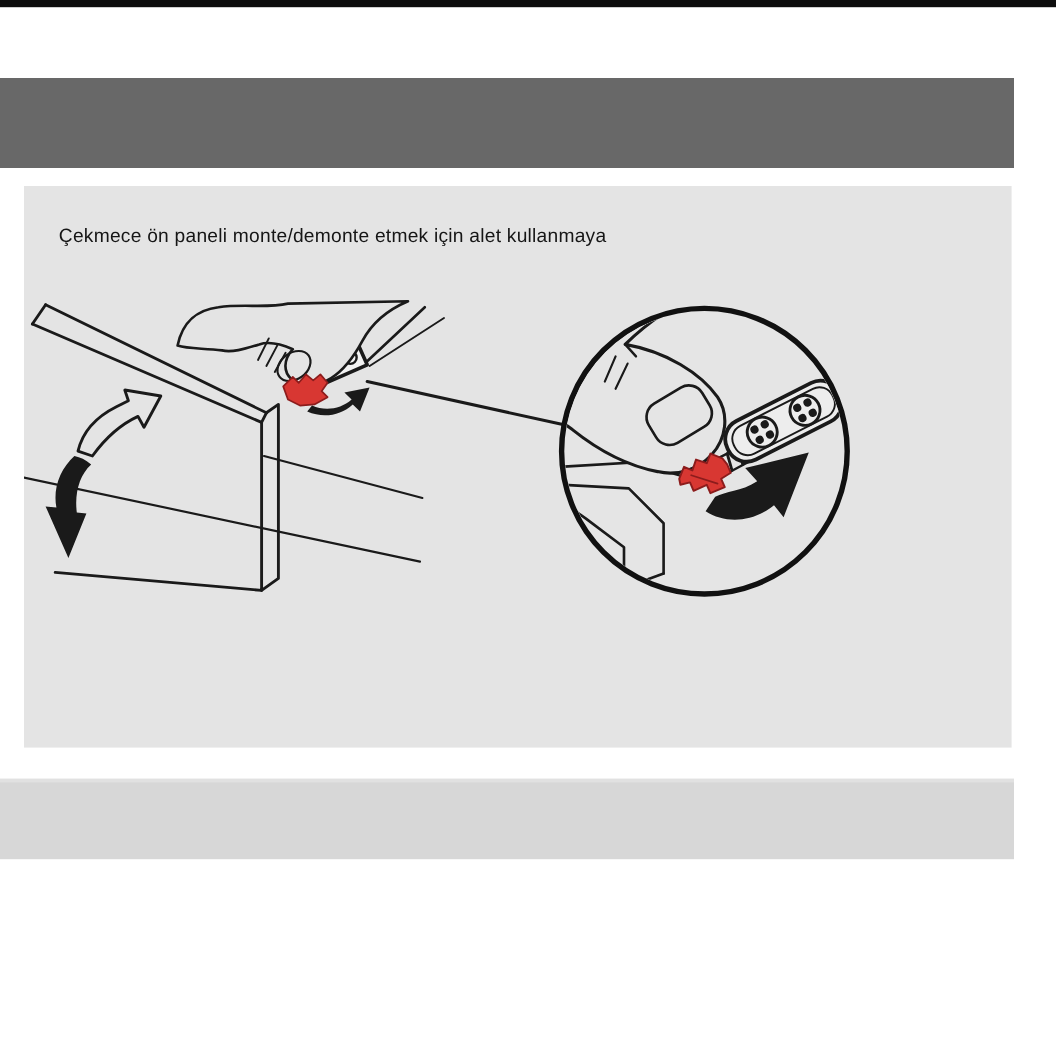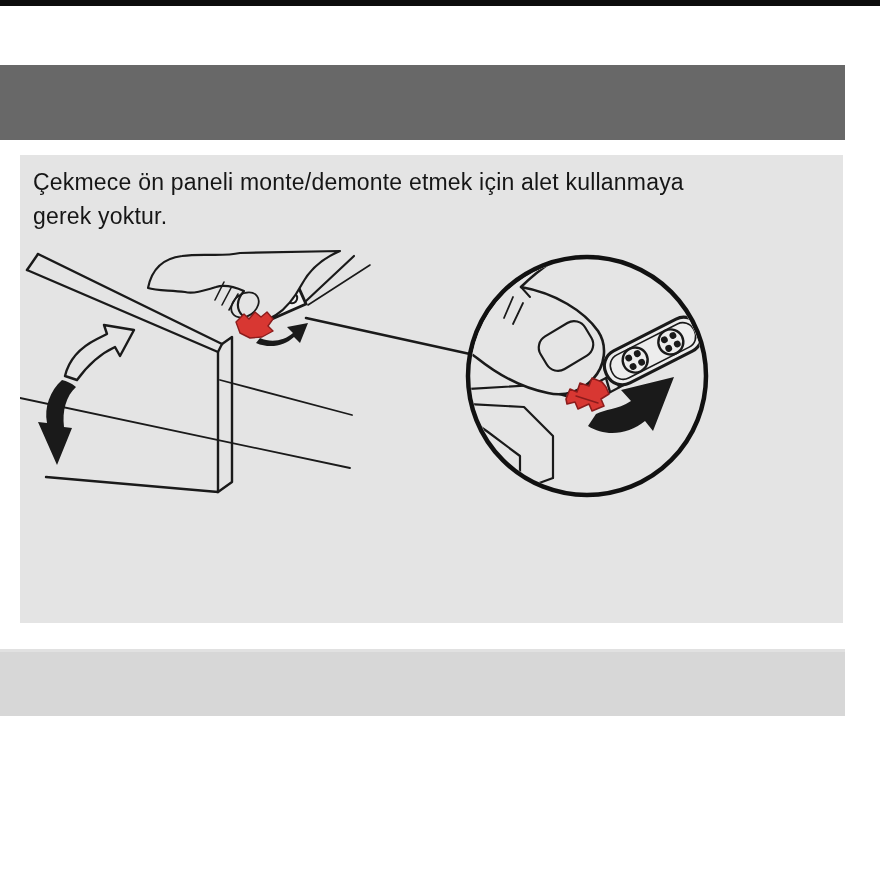--- a/index.html
+++ b/index.html
@@ -11,42 +11,41 @@
   .top-bar{
     position:absolute;left:0;top:0;width:880px;height:6px;background:#0d0d0d;
   }
   .header-band{
     position:absolute;left:0;top:65px;width:845px;height:75px;background:#686868;
   }
   .panel{
     position:absolute;left:20px;top:155px;width:823px;height:468px;background:#e4e4e4;
   }
   .panel-text{
-    position:absolute;left:13px;top:10px;margin:0;
-    font-size:23px;line-height:34px;color:#161616;letter-spacing:0.2px;
+    position:absolute;left:13px;top:10px;margin:16px;
+    font-size:16px;line-height:34px;color:#161616;letter-spacing:0.2px;
   }
   .panel-text span{display:block;white-space:nowrap;}
   .illustration{
     position:absolute;left:0;top:0;width:823px;height:468px;display:block;
   }
   .footer-band{
     position:absolute;left:0;top:649px;width:845px;height:67px;
     background:#d7d7d7;border-top:3px solid #e1e1e1;box-sizing:border-box;
   }
 </style>
 </head>
 <body>
 
 <div class="top-bar"></div>
 <div class="header-band"></div>
 
 <div class="panel">
   <p class="panel-text">
     <span>Çekmece ön paneli monte/demonte etmek için alet kullanmaya</span>
-    <span>gerek yoktur.</span>
   </p>
 
   <svg class="illustration" viewBox="20 155 823 468" preserveAspectRatio="xMidYMid meet">
 
     <g stroke="#1a1a1a" fill="none" stroke-linecap="round" stroke-linejoin="round">
 
       <g>
         <path d="M 38,254 L 222,344" stroke-width="2.4"></path>
         <path d="M 38,254 L 27,270" stroke-width="2.4"></path>
         <path d="M 27,270 L 218,352 L 218,492 L 46,477" stroke-width="2.4"></path>

